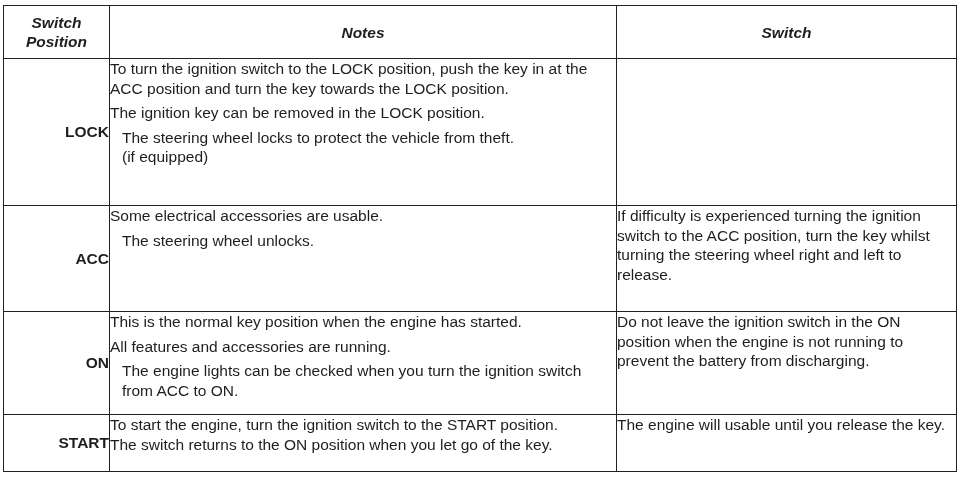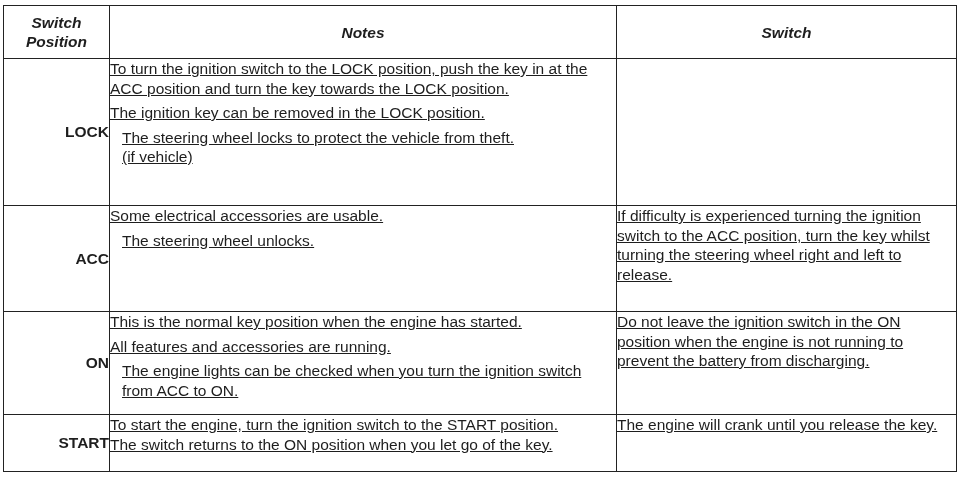--- a/index.html
+++ b/index.html
@@ -52,21 +52,20 @@
     td.pos {
       text-align: right;
       vertical-align: middle !important;
       font-weight: bold;
       font-size: 15.5px;
     }
     td.act, td.note {
       font-size: 15.5px;
       line-height: 19.5px;
       padding: 5px 3px 4px 4px;
-      text-decoration: underline;
     }
     td.note { padding-left: 4px; padding-top: 5px; }
     .para { margin: 0 0 5px 0; }
     .para:last-child { margin-bottom: 0; margin-left: 12px; }
   </style>
 </head>
 <body>
 
 <table class="ignition-table">
   <colgroup>
@@ -84,21 +83,21 @@
     <th>Switch</th>
   </tr>
 
   <tr class="r-lock">
     <td class="pos">LOCK</td>
     <td class="act">
       <div class="para">To turn the ignition switch to the LOCK position, push the key in at the ACC position and turn the key towards the LOCK position.</div>
       <div class="para">The ignition key can be removed in the LOCK position.</div>
       <div class="para">
         <div>The steering wheel locks to protect the vehicle from theft.</div>
-        <div>(if vehicle)</div>
+        <div>(if equipped)</div>
       </div>
     </td>
     <td class="note"></td>
   </tr>
 
   <tr class="r-acc">
     <td class="pos">ACC</td>
     <td class="act">
       <div class="para">Some electrical accessories are usable.</div>
       <div class="para">The steering wheel unlocks.</div>
@@ -115,16 +114,16 @@
     </td>
     <td class="note">Do not leave the ignition switch in the ON position when the engine is not running to prevent the battery from discharging.</td>
   </tr>
 
   <tr class="r-start">
     <td class="pos">START</td>
     <td class="act">
       <div>To start the engine, turn the ignition switch to the START position.</div>
       <div>The switch returns to the ON  position when you let go of the key.</div>
     </td>
-    <td class="note">The engine will crank until you release the key.</td>
+    <td class="note">The engine will usable until you release the key.</td>
   </tr>
 </tbody>
   </table>
 
 </body></html>

